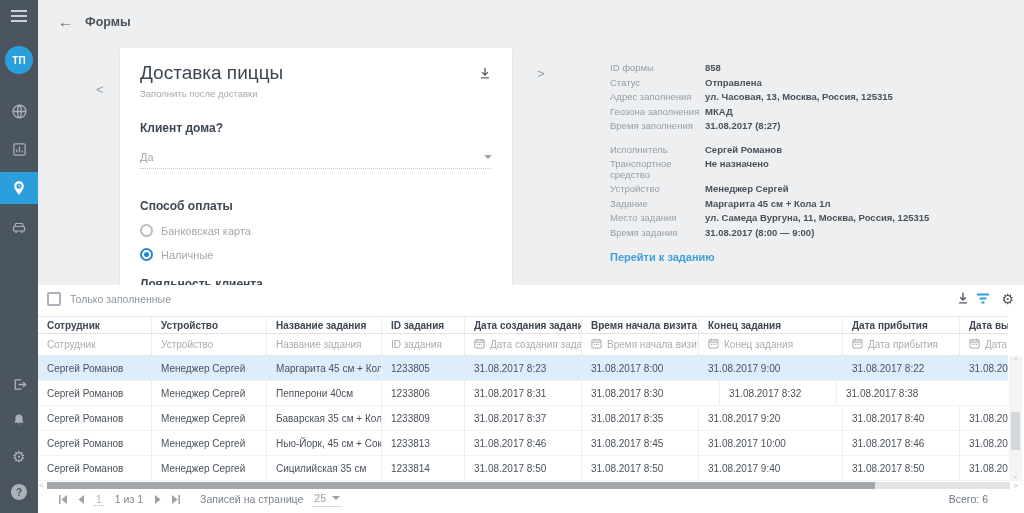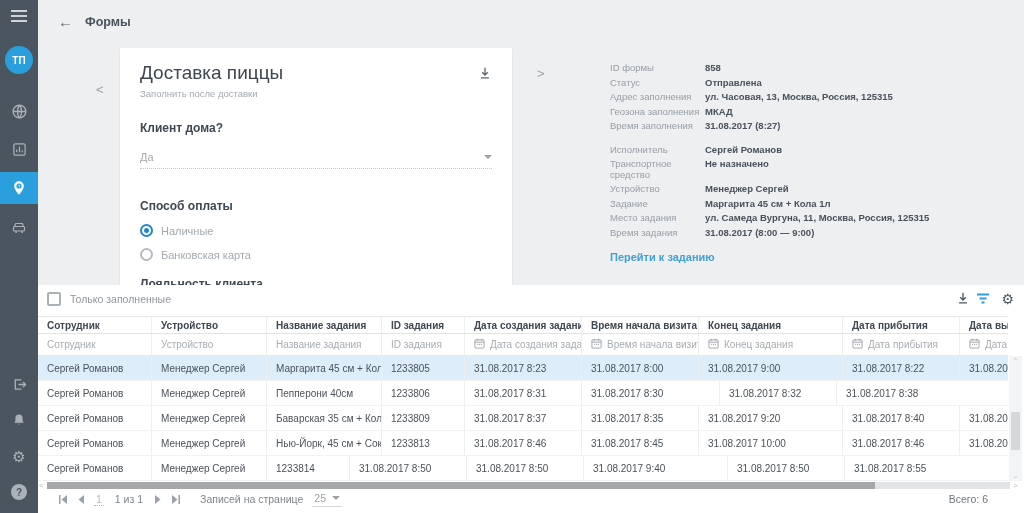--- a/index.html
+++ b/index.html
@@ -215,26 +215,26 @@
     <div class="q1">
       <div class="q-label">Клиент дома?</div>
       <div class="select-box">
         <span class="select-value">Да</span>
         <span class="caret"></span>
       </div>
     </div>
     <div class="q2">
       <div class="q-label">Способ оплаты</div>
       <div class="radio-row">
+        <span class="radio"></span>
+        <span class="radio-label">Банковская карта</span>
+      </div>
+      <div class="radio-row">
         <span class="radio checked"></span>
         <span class="radio-label">Наличные</span>
-      </div>
-      <div class="radio-row">
-        <span class="radio"></span>
-        <span class="radio-label">Банковская карта</span>
       </div>
     </div>
     <div class="q3">
       <div class="q-label">Лояльность клиента</div>
       <div class="stars">
         <span class="star filled">★</span><span class="star filled">★</span><span class="star filled">★</span><span class="star filled">★</span><span class="star empty">☆</span>
       </div>
     </div>
   </div>
 
@@ -503,20 +503,23 @@
             <span>31.08.2017 8:47</span>
           </div>
       </div>
       <div class="trow flexrow">
         <div class="cell c0">
             <span>Сергей Романов</span>
           </div>
           <div class="cell c1">
             <span>Менеджер Сергей</span>
           </div>
+          <div class="cell c2">
+            <span>Сицилийская 35 см</span>
+          </div>
           <div class="cell c3">
             <span>1233814</span>
           </div>
           <div class="cell c4">
             <span>31.08.2017 8:50</span>
           </div>
           <div class="cell c5">
             <span>31.08.2017 8:50</span>
           </div>
           <div class="cell c6">

